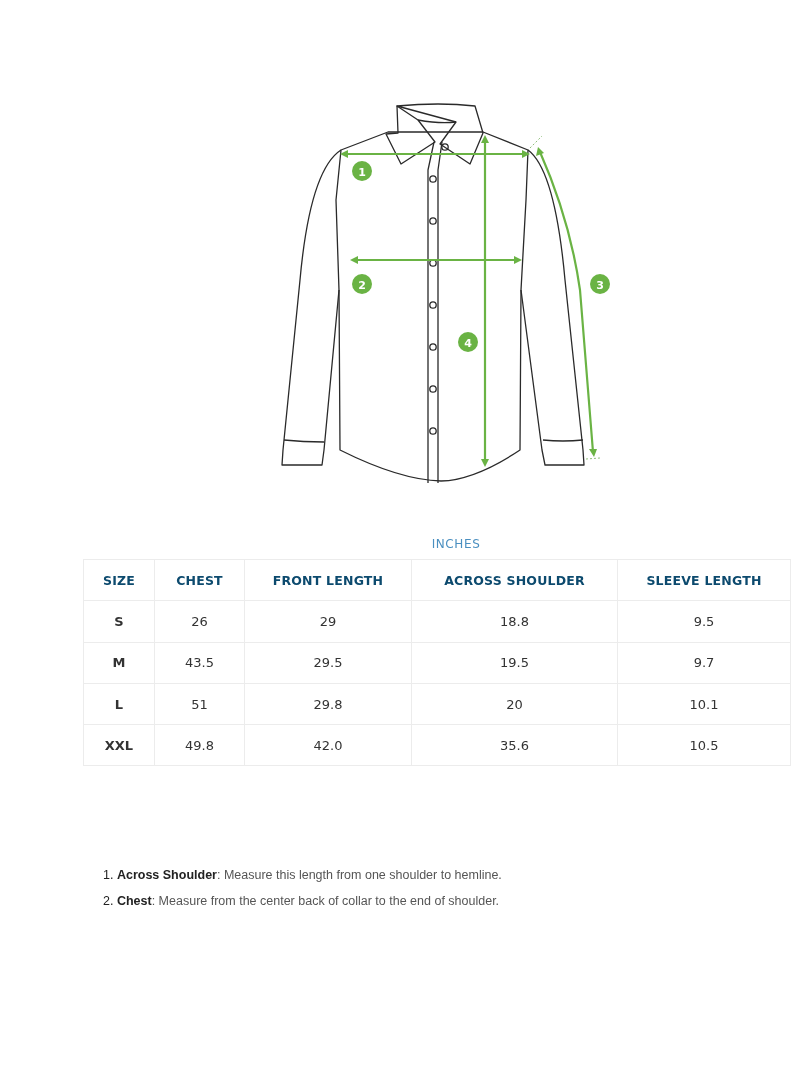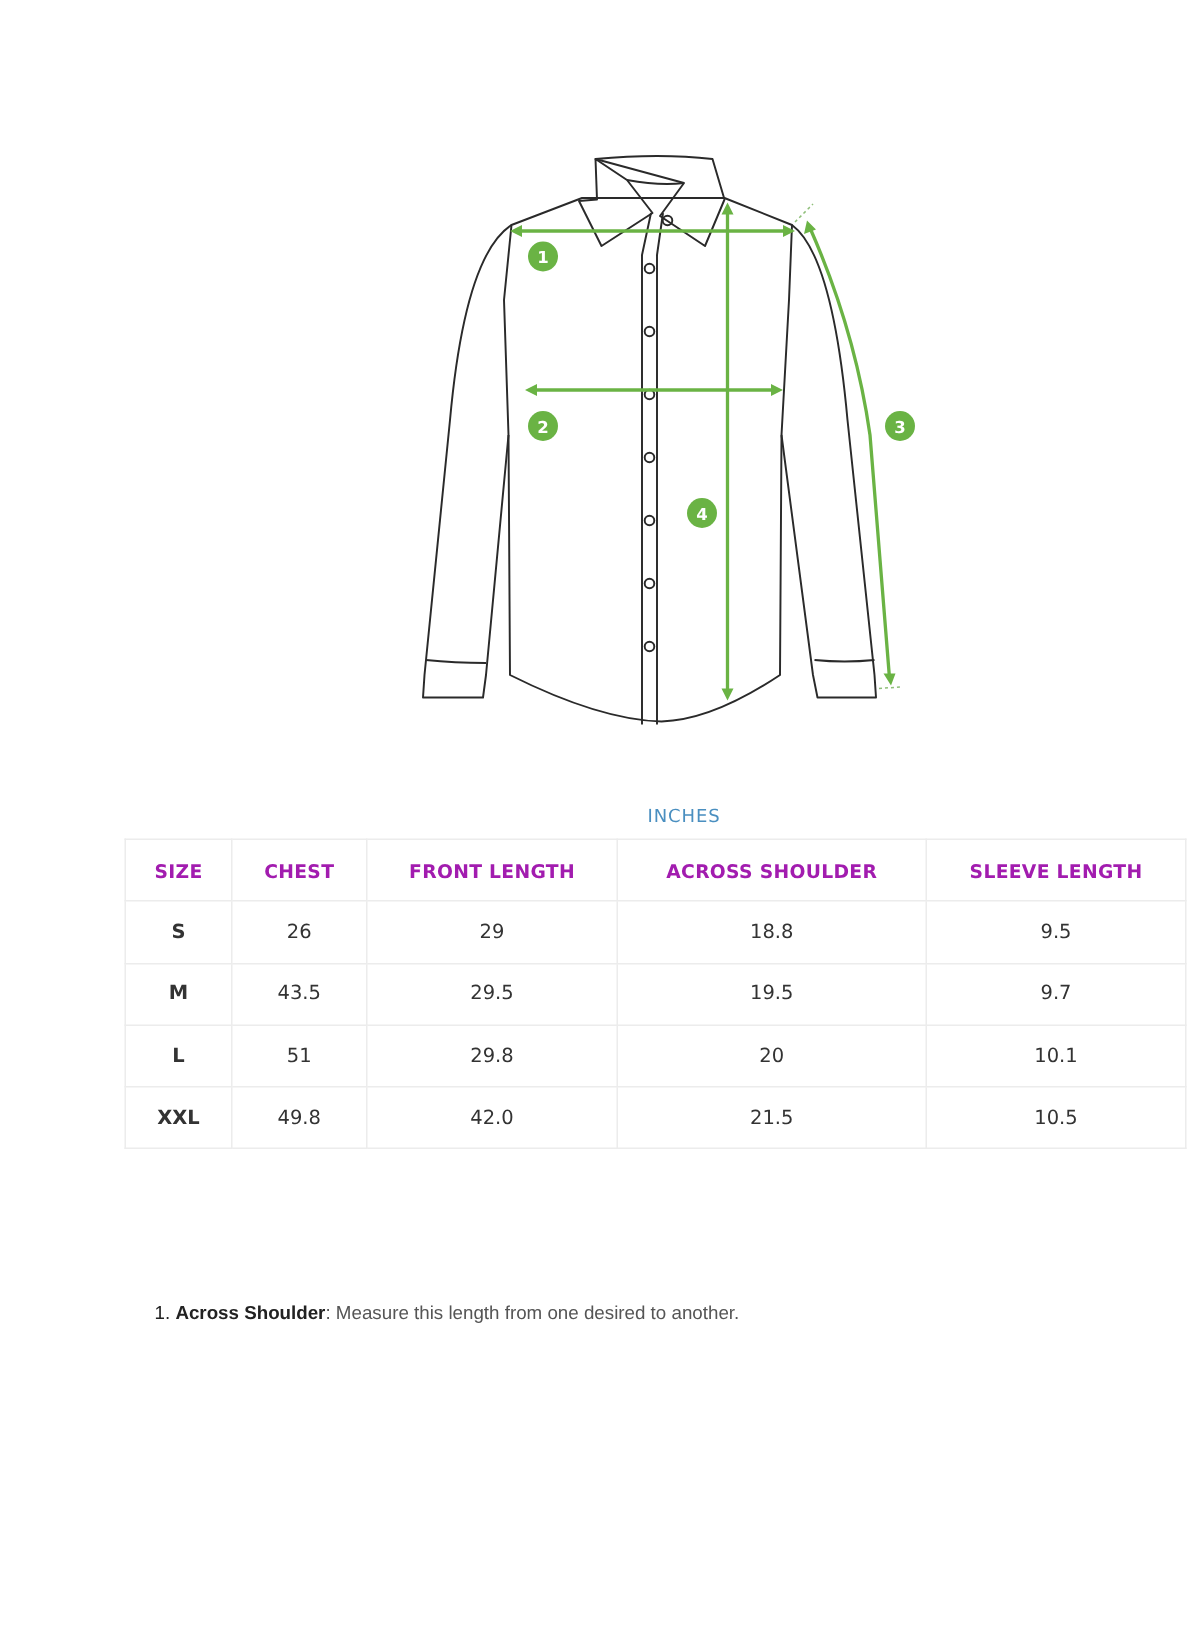--- a/index.html
+++ b/index.html
@@ -15,21 +15,21 @@
     color: #4a8fc0; font-family: "DejaVu Sans", sans-serif;
   }
 
   table.size-table {
     position: absolute; left: 83px; top: 559px; width: 707px;
     border-collapse: collapse; table-layout: fixed;
     font-family: "DejaVu Sans", sans-serif;
   }
   .size-table th, .size-table td {
     border: 1px solid #ececec; text-align: center; height: 41.3px;
-    font-size: 13px; color: #a21caf;
+    font-size: 13px; color: #0c4a6e;
   }
   .size-table th { font-weight: bold; font-size: 12.5px; letter-spacing: 0.2px; }
   .size-table td.size { font-weight: bold; font-size: 13px; }
   .size-table td { font-weight: normal; color: #333; }
 
   .notes {
     position: absolute; left: 103px; top: 867px; width: 600px;
     font-family: "Liberation Sans", sans-serif; font-size: 12.5px; color: #555;
     list-style: none;
   }
@@ -148,21 +148,22 @@
       <td class="size">L</td>
       <td>51</td>
       <td>29.8</td>
       <td>20</td>
       <td>10.1</td>
     </tr>
     <tr>
       <td class="size">XXL</td>
       <td>49.8</td>
       <td>42.0</td>
-      <td>21.5</td>
+      <td>35.6</td>
       <td>10.5</td>
     </tr>
   </tbody>
 </table>
 
 <ul class="notes">
-  <li><span class="num">1.</span> <b>Across Shoulder</b><span>:</span><span> Measure this length from one desired to another.</span></li>
+  <li><span class="num">1.</span> <b>Across Shoulder</b><span>:</span><span> Measure this length from one shoulder to hemline.</span></li>
+  <li><span class="num">2.</span> <b>Chest</b><span>:</span><span> Measure from the center back of collar to the end of shoulder.</span></li>
 </ul>
 
 </body></html>

